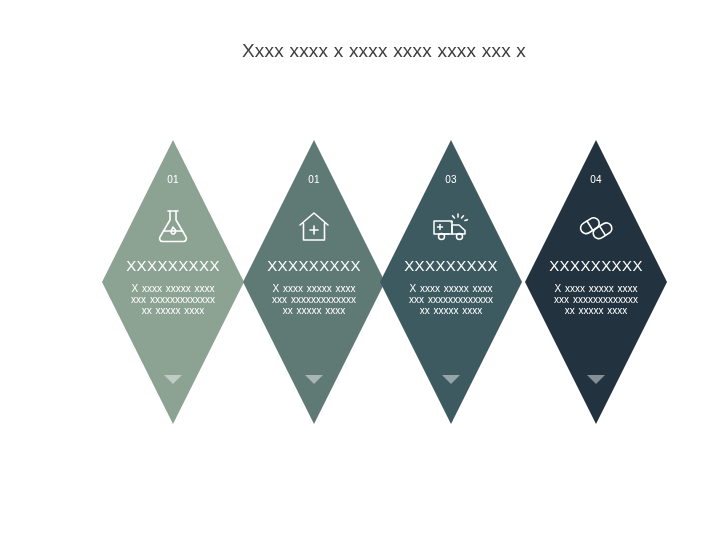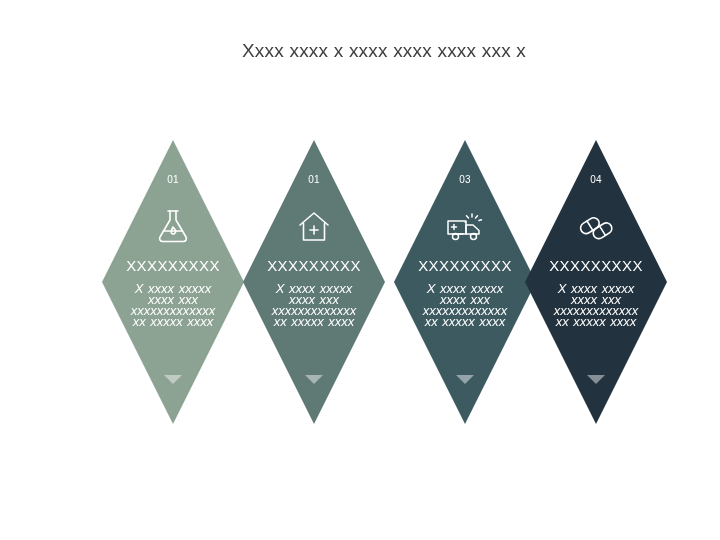--- a/index.html
+++ b/index.html
@@ -93,25 +93,24 @@
     color: #ffffff;
     letter-spacing: 0.4px;
   }
 
   .body-text {
     position: absolute;
     top: 143px;
     left: 28px;
     width: 86px;
     text-align: center;
-    font-size: 13px;
+    font-size: 10px;
     line-height: 11px;
     color: #ffffff;
     word-spacing: 1px;
-    font-style: italic;
   }
 
   .arrow-down {
     position: absolute;
     bottom: 40px;
     left: 50%;
     margin-left: -9px;
     width: 0;
     height: 0;
     border-left: 9px solid transparent;
@@ -157,21 +156,21 @@
           <path d="M12.5 20.5 V37 h21 V20.5"></path>
           <path d="M23 23 v8"></path>
           <path d="M19 27 h8"></path>
         </svg>
       </div>
       <div class="heading">XXXXXXXXX</div>
       <div class="body-text">X xxxx xxxxx xxxx xxx xxxxxxxxxxxxx xx xxxxx xxxx</div>
       <div class="arrow-down"></div>
     </div>
 
-    <div class="diamond-wrap" style="left:370px; top:140px;">
+    <div class="diamond-wrap" style="left:356px; top:140px;">
       <div class="diamond" style="background:#3d5a61;"></div>
       <div class="step-number">03</div>
       <div class="icon-box">
         <svg class="icon-svg" width="48" height="46" viewBox="0 0 48 46" fill="none" stroke="#ffffff" stroke-width="1.5" stroke-linecap="round" stroke-linejoin="round">
           <path d="M7 18 h18 v13 H7 z"></path>
           <path d="M25 22 h7 l6 5.5 V31 h-13 z"></path>
           <path d="M12 31 h10"></path>
           <path d="M32 31 h3"></path>
           <circle cx="14.5" cy="33.5" r="3"></circle>
           <circle cx="32.5" cy="33.5" r="3"></circle>

